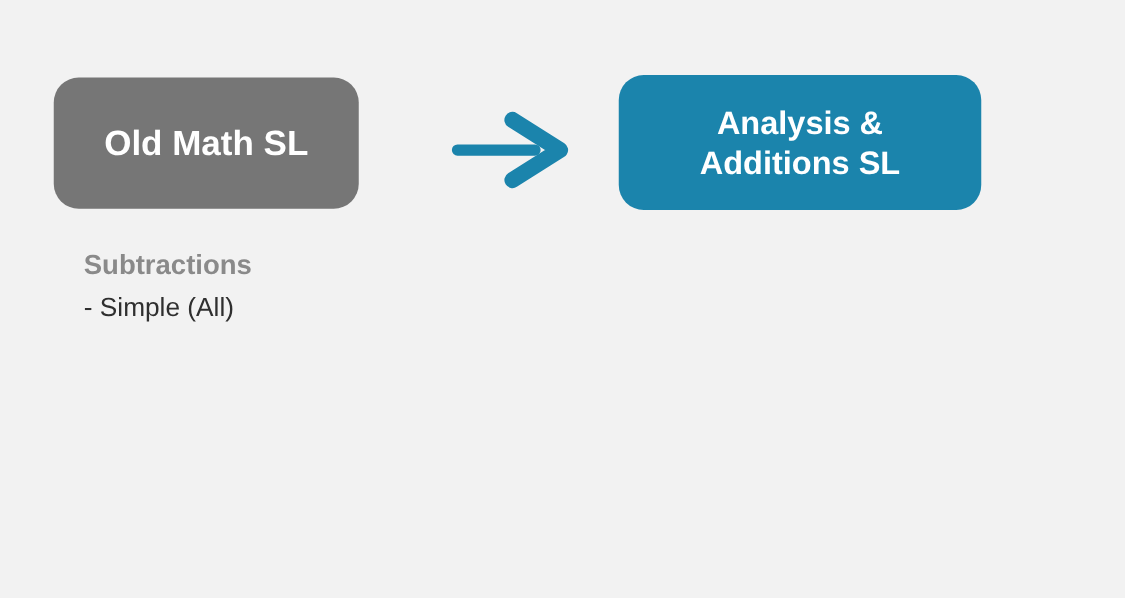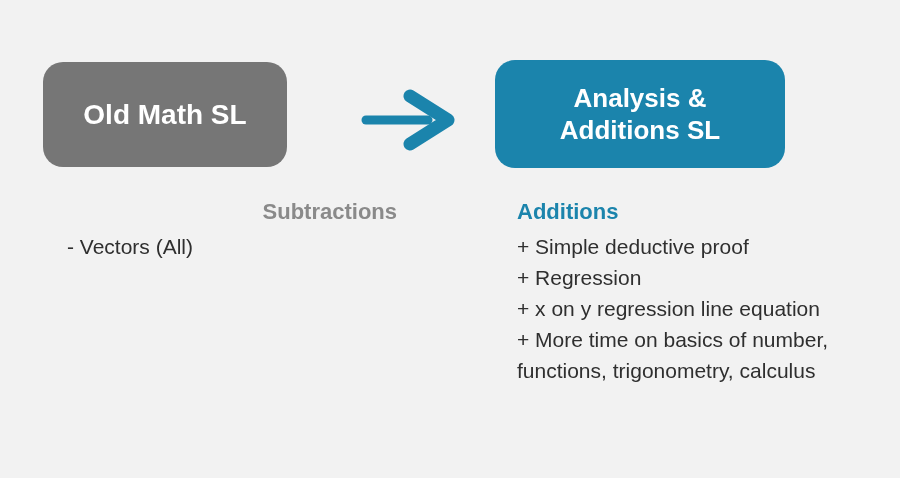--- a/index.html
+++ b/index.html
@@ -55,21 +55,21 @@
     position: absolute;
   }
   .left-block  { left: 67px;  top: 196px; width: 330px; }
   .right-block { left: 517px; top: 196px; width: 370px; }
   .heading {
     font-size: 22px;
     font-weight: bold;
     line-height: 31px;
     margin-bottom: 4px;
   }
-  .gray-heading { color: #8a8a8a; text-align: right; }
+  .gray-heading { color: #8a8a8a; }
   .teal-heading { color: #1b84ac; }
   .item {
     font-size: 21px;
     line-height: 31px;
     color: #2f2f2f;
     white-space: nowrap;
   }
 </style>
 </head>
 <body>
@@ -86,28 +86,18 @@
   </svg>
 
   <div class="box teal-box">
     <span>Analysis &amp;</span>
     <span>Additions SL</span>
   </div>
 
   <div class="text-block left-block">
     <div class="heading gray-heading">Subtractions</div>
     <div>
-        <div class="item">- Vectors (All)</div>
+        <div class="item">- Simple (All)</div>
       </div>
   </div>
 
-  <div class="text-block right-block">
-    <div class="heading teal-heading">Additions</div>
-    <div>
-        <div class="item">+ Simple deductive proof</div>
-        <div class="item">+ Regression</div>
-        <div class="item">+ x on y regression line equation</div>
-        <div class="item">+ More time on basics of number,</div>
-        <div class="item">functions, trigonometry, calculus</div>
-      </div>
-  </div>
 
 </div>
 
 </body></html>

